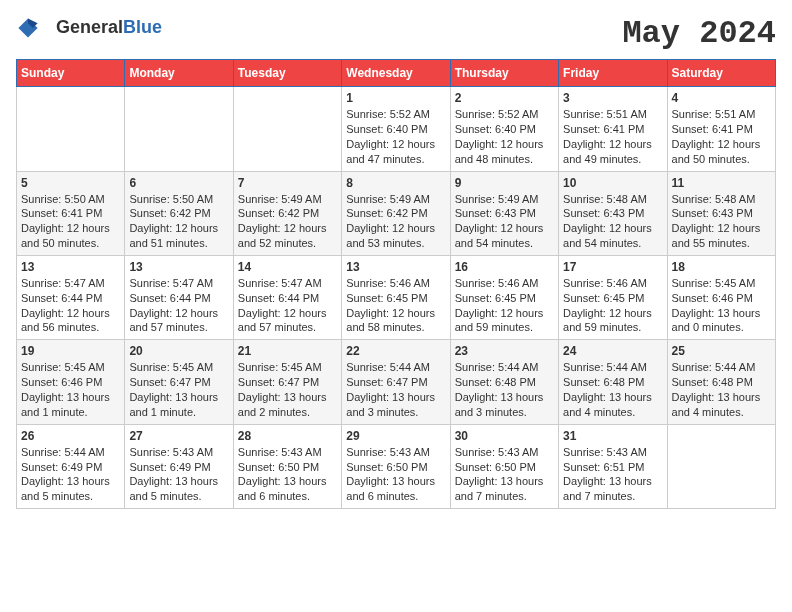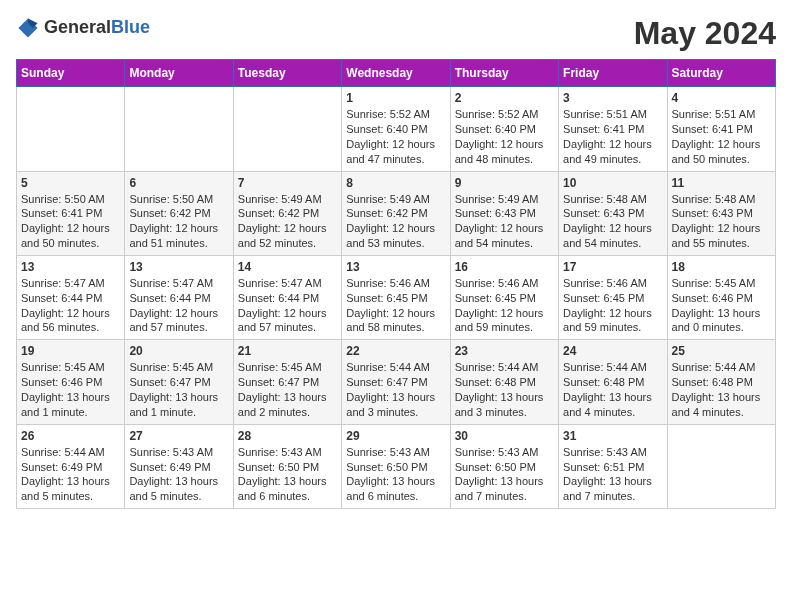--- a/index.html
+++ b/index.html
@@ -12,58 +12,59 @@
     }
     .header {
       display: flex;
       justify-content: space-between;
       align-items: flex-start;
       margin-bottom: 8px;
     }
     .logo {
       display: flex;
       align-items: center;
-      gap: 4px;
+      gap: 16px;
     }
     .logo-text-general {
       font-size: 18px;
       font-weight: bold;
       color: #333;
       line-height: 1.1;
     }
     .logo-text-blue {
       font-size: 18px;
       font-weight: bold;
       color: #2e6db4;
       line-height: 1.1;
     }
     .logo-icon {
       width: 24px;
       height: 24px;
     }
     .title-block {
       text-align: right;
+      font-family: Liberation Mono, monospace;
     }
     .calendar-title {
       font-size: 32px;
       font-weight: bold;
       color: #333;
       line-height: 1.1;
     }
     .calendar-subtitle {
       font-size: 16px;
       color: #555;
     }
     table {
       width: 100%;
       border-collapse: collapse;
       table-layout: fixed;
     }
     thead tr th {
-      background-color: #a21caf;
+      background-color: #ef4444;
       color: #fff;
       font-size: 12px;
       font-weight: bold;
       padding: 6px 4px;
       text-align: left;
       border: 1px solid #2e6db4;
     }
     tbody tr td {
       border: 1px solid #ccc;
       vertical-align: top;

